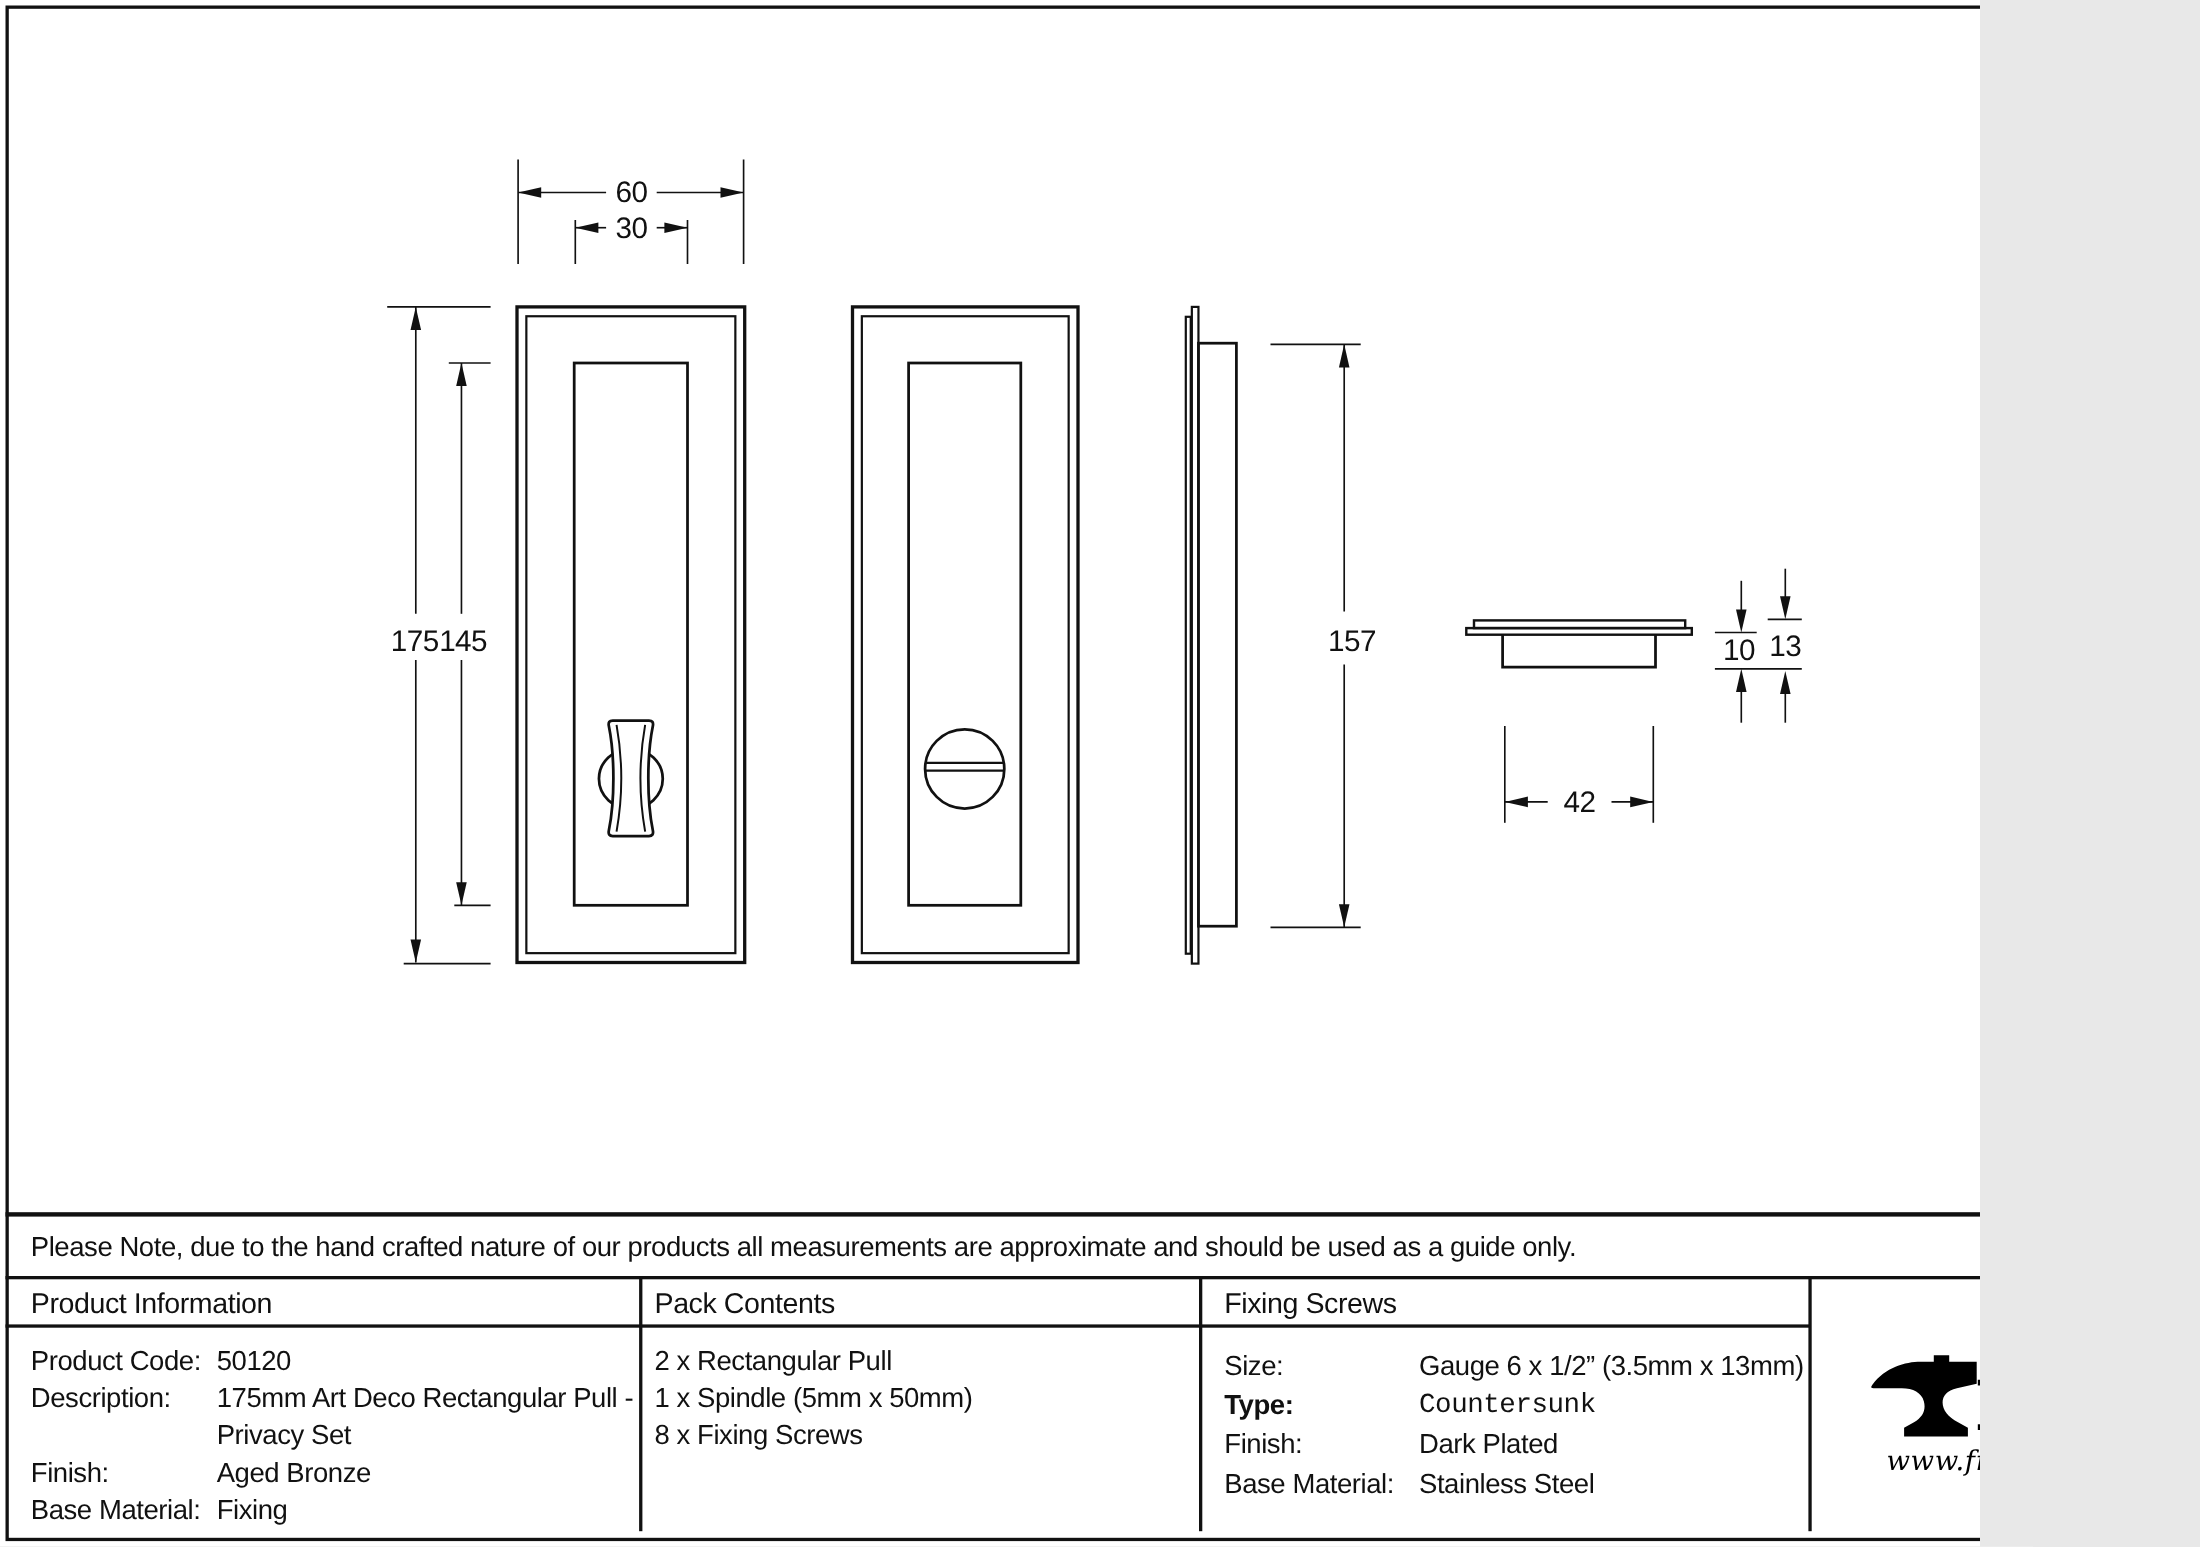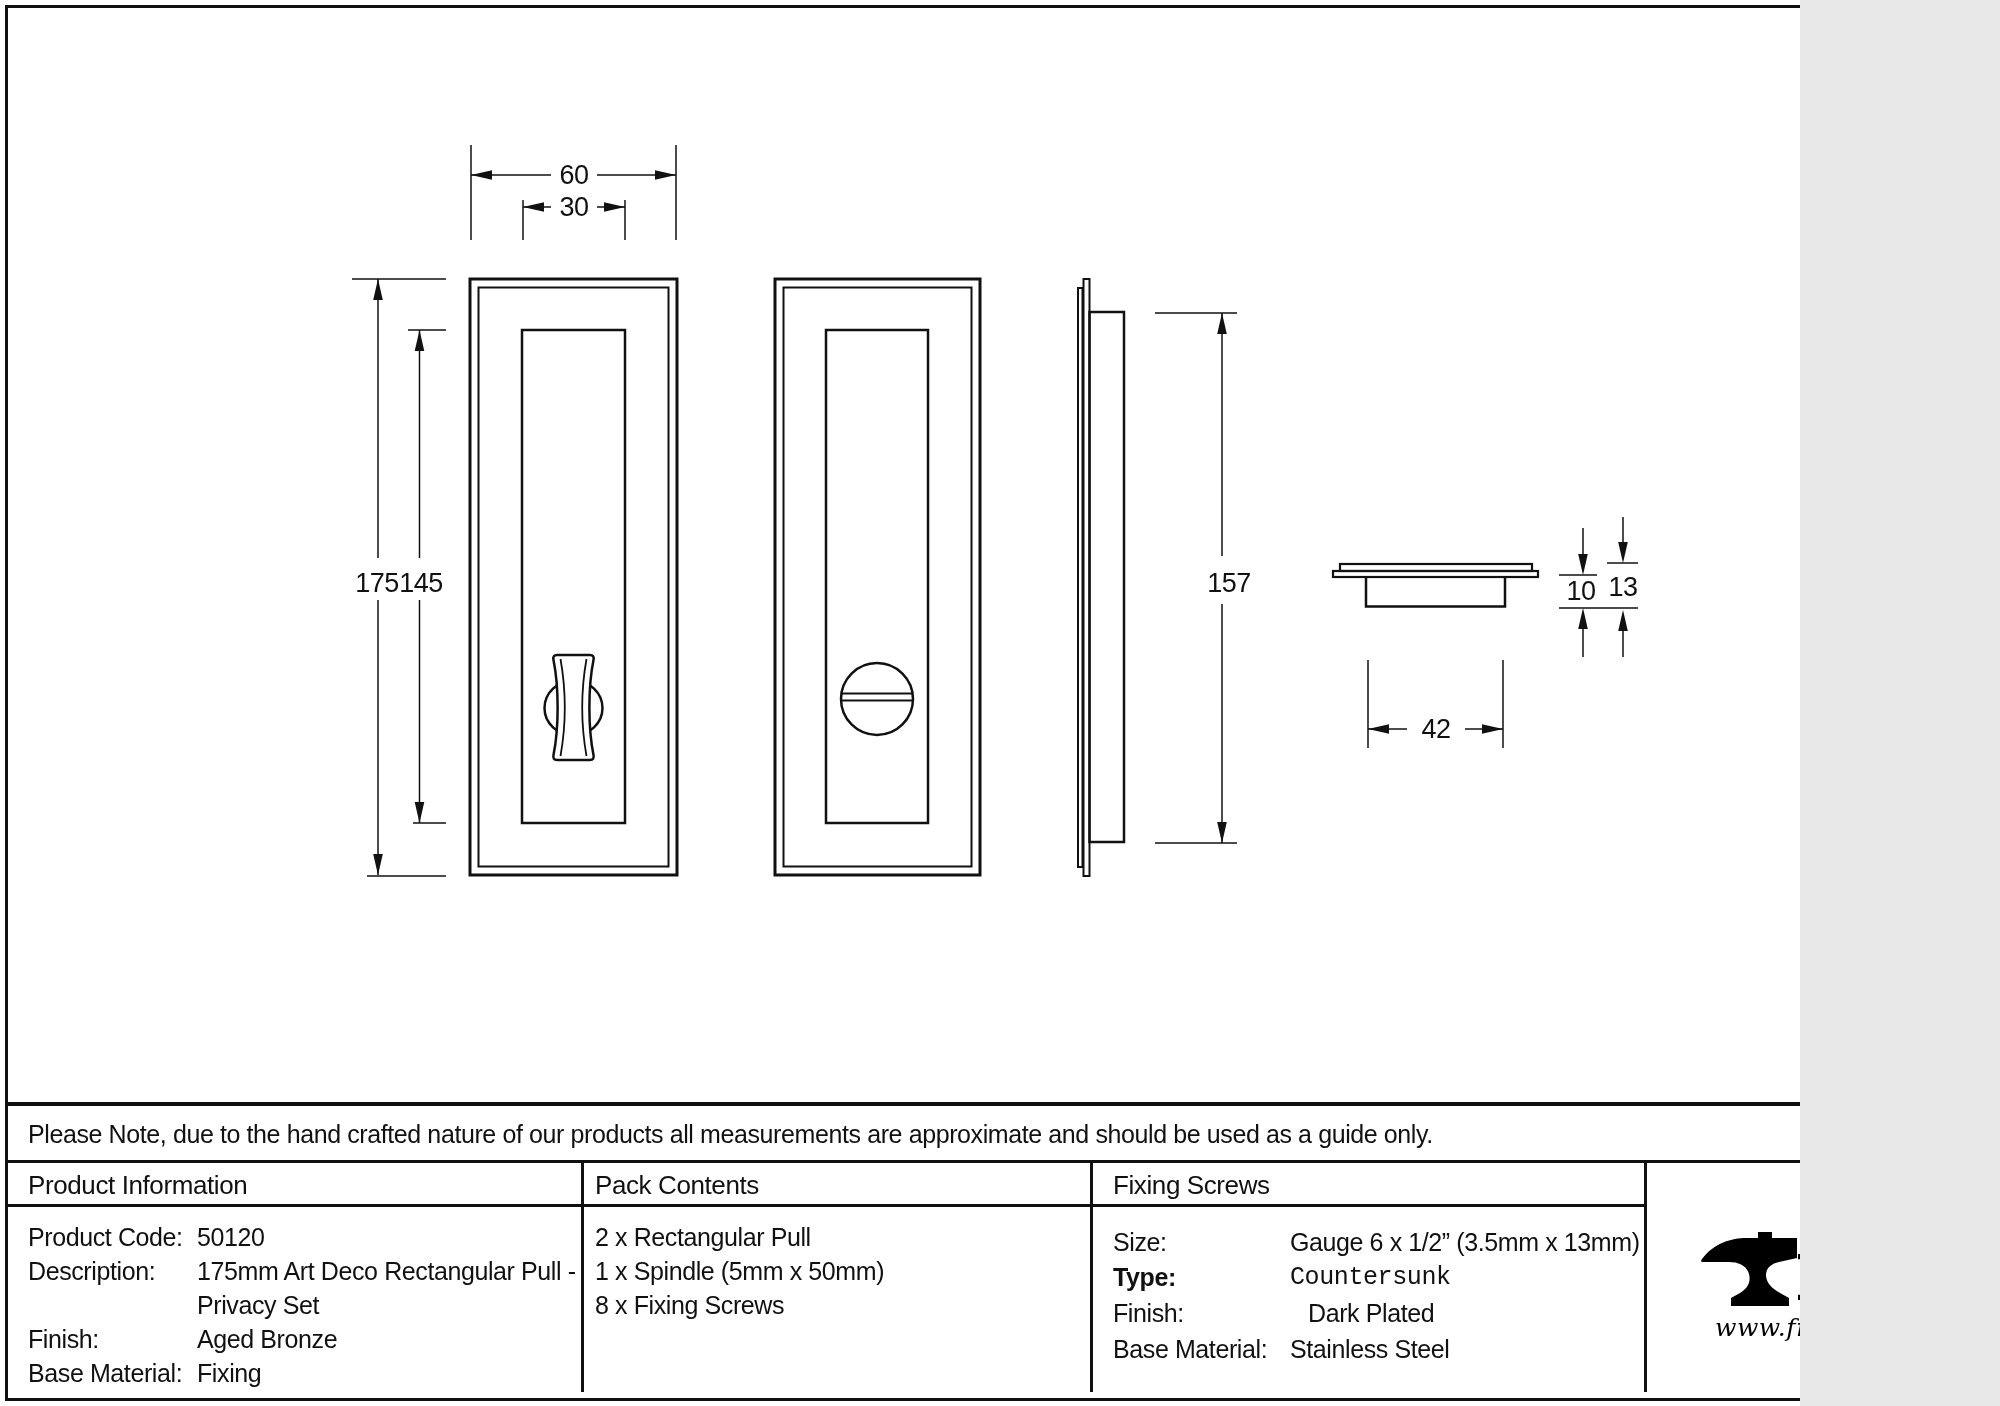--- a/index.html
+++ b/index.html
@@ -169,21 +169,21 @@
     <div class="cell-text" style="left:595px;top:1257px;">1 x Spindle (5mm x 50mm)</div>
     <div class="cell-text" style="left:595px;top:1291px;">8 x Fixing Screws</div>
   </div>
 
   <div>
     <div class="cell-text" style="left:1113px;top:1228px;">Size:</div>
     <div class="cell-text" style="left:1290px;top:1228px;">Gauge 6 x 1/2” (3.5mm x 13mm)</div>
     <div class="cell-text" style="left:1113px;top:1263px;font-weight:bold;">Type:</div>
     <div class="cell-text" style="left:1290px;top:1263px;font-family:Liberation Mono, monospace;">Countersunk</div>
     <div class="cell-text" style="left:1113px;top:1299px;">Finish:</div>
-    <div class="cell-text" style="left:1290px;top:1299px;margin-left:18px;">Dark Plated</div>
+    <div class="cell-text" style="left:1290px;top:1299px;">Dark Plated</div>
     <div class="cell-text" style="left:1113px;top:1335px;">Base Material:</div>
     <div class="cell-text" style="left:1290px;top:1335px;">Stainless Steel</div>
   </div>
 
   <div class="abs" style="left:1645px;top:1161px;width:345px;height:231px;">
     <svg class="abs" style="left:55px;top:70px;" width="100" height="80" viewBox="0 0 100 80">
       <path fill="#000" d="M2,28 C14,12 32,7 46,7 L58,7 L58,1 L72,1 L72,7 L97,7 L97,27 L79,31
            C70,33 66,38 66,44 C66,51 71,57 80,62 L89,67 L89,75 L31,75 L31,67 L40,62
            C48,57 51,51 49,43 C47,35 39,31 29,31 L10,31 C4,31 -1,32 2,28 Z"></path>
     </svg>

